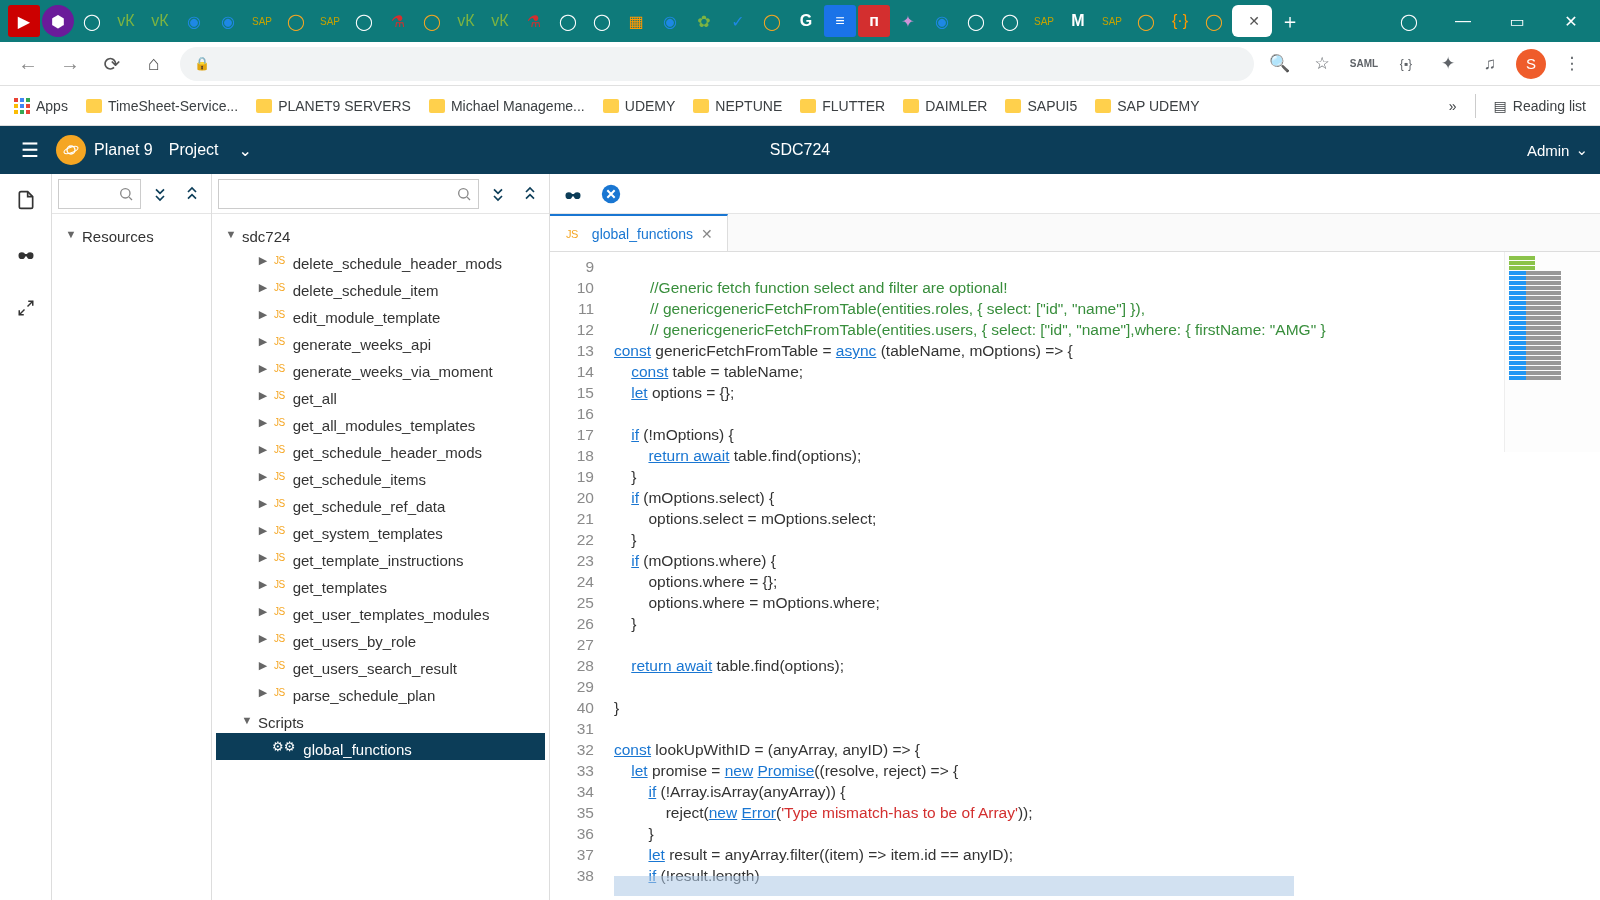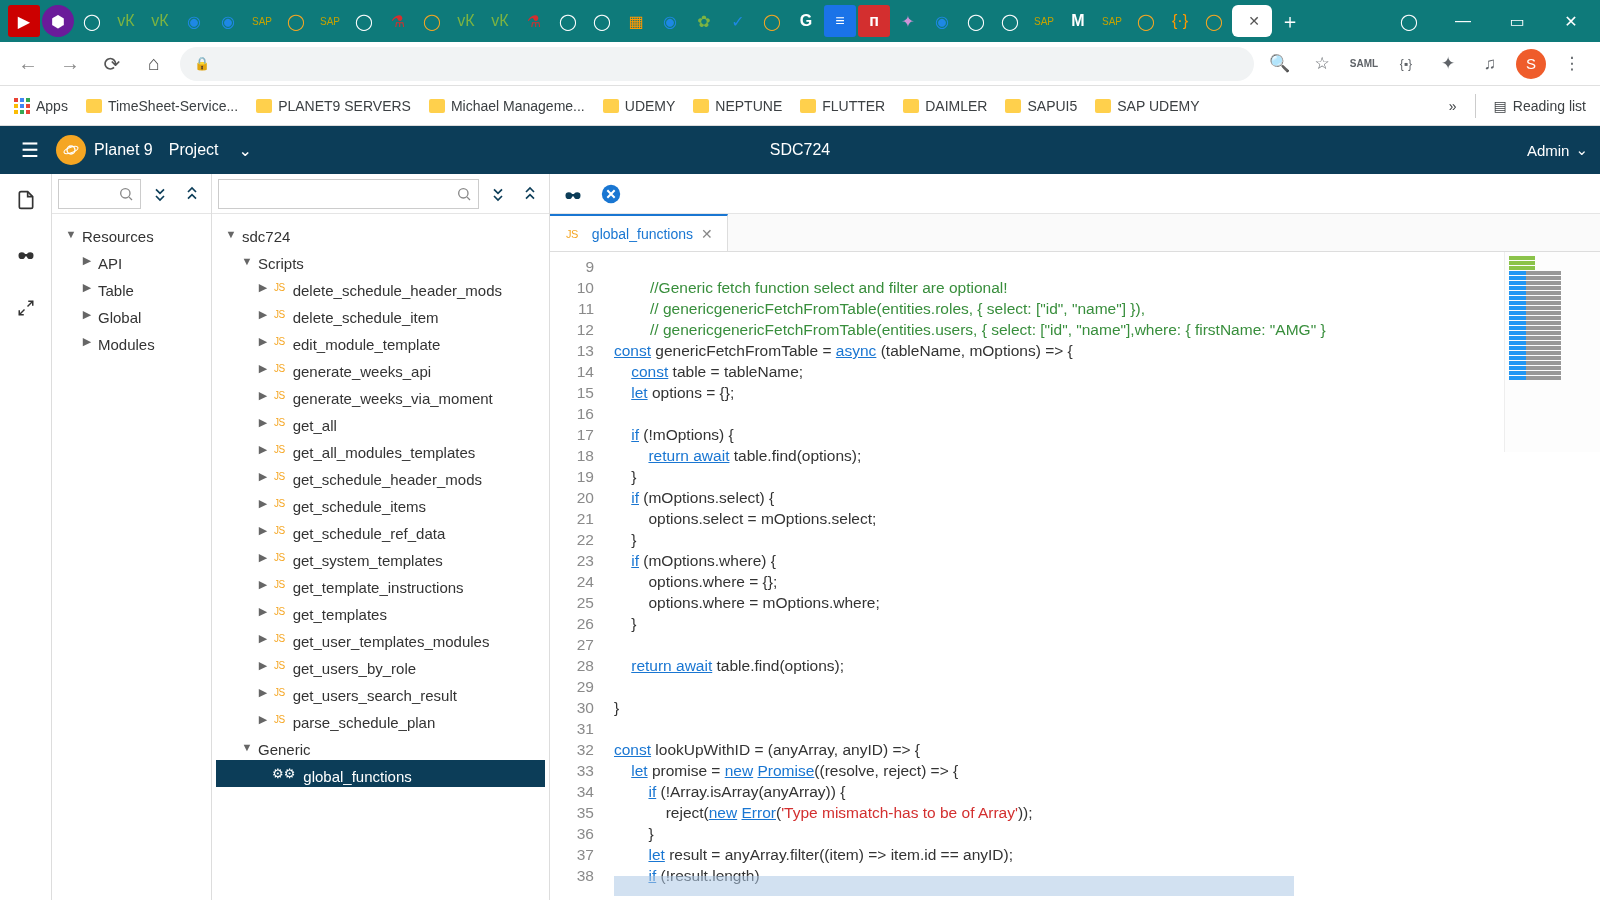--- a/index.html
+++ b/index.html
@@ -288,38 +288,20 @@
             <polyline points="6 9 12 3 18 9"></polyline>
             <polyline points="6 19 12 13 18 19"></polyline>
           </svg>
       </div>
     </div>
     <div class="tree">
       <div class="tree-node indent-0">
         <span class="tree-caret down"></span>
         <span class="tree-label">Resources</span>
       </div>
-      <div id="tree-a-children">
-          <div class="tree-node indent-1">
-            <span class="tree-caret right"></span>
-            <span class="tree-label">API</span>
-          </div>
-          <div class="tree-node indent-1">
-            <span class="tree-caret right"></span>
-            <span class="tree-label">Table</span>
-          </div>
-          <div class="tree-node indent-1">
-            <span class="tree-caret right"></span>
-            <span class="tree-label">Global</span>
-          </div>
-          <div class="tree-node indent-1">
-            <span class="tree-caret right"></span>
-            <span class="tree-label">Modules</span>
-          </div>
-        </div>
     </div>
   </div>
 
   <div class="panel panel-b">
     <div class="panel-toolbar">
       <div class="panel-search">
         <svg viewBox="0 0 24 24" fill="none" stroke="currentColor" stroke-width="2">
             <circle cx="11" cy="11" r="7"></circle>
             <line x1="21" y1="21" x2="16.65" y2="16.65"></line>
           </svg>
@@ -335,114 +317,110 @@
             <polyline points="6 9 12 3 18 9"></polyline>
             <polyline points="6 19 12 13 18 19"></polyline>
           </svg>
       </div>
     </div>
     <div class="tree">
       <div class="tree-node indent-0">
         <span class="tree-caret down"></span>
         <span class="tree-label">sdc724</span>
       </div>
+      <div id="tree-b-scripts">
+          <div class="tree-node indent-2">
+            <span class="tree-caret right"></span>
+            <span class="js-badge">JS</span>
+            <span class="tree-label">delete_schedule_header_mods</span>
+          </div>
+          <div class="tree-node indent-2">
+            <span class="tree-caret right"></span>
+            <span class="js-badge">JS</span>
+            <span class="tree-label">delete_schedule_item</span>
+          </div>
+          <div class="tree-node indent-2">
+            <span class="tree-caret right"></span>
+            <span class="js-badge">JS</span>
+            <span class="tree-label">edit_module_template</span>
+          </div>
+          <div class="tree-node indent-2">
+            <span class="tree-caret right"></span>
+            <span class="js-badge">JS</span>
+            <span class="tree-label">generate_weeks_api</span>
+          </div>
+          <div class="tree-node indent-2">
+            <span class="tree-caret right"></span>
+            <span class="js-badge">JS</span>
+            <span class="tree-label">generate_weeks_via_moment</span>
+          </div>
+          <div class="tree-node indent-2">
+            <span class="tree-caret right"></span>
+            <span class="js-badge">JS</span>
+            <span class="tree-label">get_all</span>
+          </div>
+          <div class="tree-node indent-2">
+            <span class="tree-caret right"></span>
+            <span class="js-badge">JS</span>
+            <span class="tree-label">get_all_modules_templates</span>
+          </div>
+          <div class="tree-node indent-2">
+            <span class="tree-caret right"></span>
+            <span class="js-badge">JS</span>
+            <span class="tree-label">get_schedule_header_mods</span>
+          </div>
+          <div class="tree-node indent-2">
+            <span class="tree-caret right"></span>
+            <span class="js-badge">JS</span>
+            <span class="tree-label">get_schedule_items</span>
+          </div>
+          <div class="tree-node indent-2">
+            <span class="tree-caret right"></span>
+            <span class="js-badge">JS</span>
+            <span class="tree-label">get_schedule_ref_data</span>
+          </div>
+          <div class="tree-node indent-2">
+            <span class="tree-caret right"></span>
+            <span class="js-badge">JS</span>
+            <span class="tree-label">get_system_templates</span>
+          </div>
+          <div class="tree-node indent-2">
+            <span class="tree-caret right"></span>
+            <span class="js-badge">JS</span>
+            <span class="tree-label">get_template_instructions</span>
+          </div>
+          <div class="tree-node indent-2">
+            <span class="tree-caret right"></span>
+            <span class="js-badge">JS</span>
+            <span class="tree-label">get_templates</span>
+          </div>
+          <div class="tree-node indent-2">
+            <span class="tree-caret right"></span>
+            <span class="js-badge">JS</span>
+            <span class="tree-label">get_user_templates_modules</span>
+          </div>
+          <div class="tree-node indent-2">
+            <span class="tree-caret right"></span>
+            <span class="js-badge">JS</span>
+            <span class="tree-label">get_users_by_role</span>
+          </div>
+          <div class="tree-node indent-2">
+            <span class="tree-caret right"></span>
+            <span class="js-badge">JS</span>
+            <span class="tree-label">get_users_search_result</span>
+          </div>
+          <div class="tree-node indent-2">
+            <span class="tree-caret right"></span>
+            <span class="js-badge">JS</span>
+            <span class="tree-label">parse_schedule_plan</span>
+          </div>
+        </div>
       <div class="tree-node indent-1">
         <span class="tree-caret down"></span>
         <span class="tree-label">Scripts</span>
-      </div>
-      <div id="tree-b-scripts">
-          <div class="tree-node indent-2">
-            <span class="tree-caret right"></span>
-            <span class="js-badge">JS</span>
-            <span class="tree-label">delete_schedule_header_mods</span>
-          </div>
-          <div class="tree-node indent-2">
-            <span class="tree-caret right"></span>
-            <span class="js-badge">JS</span>
-            <span class="tree-label">delete_schedule_item</span>
-          </div>
-          <div class="tree-node indent-2">
-            <span class="tree-caret right"></span>
-            <span class="js-badge">JS</span>
-            <span class="tree-label">edit_module_template</span>
-          </div>
-          <div class="tree-node indent-2">
-            <span class="tree-caret right"></span>
-            <span class="js-badge">JS</span>
-            <span class="tree-label">generate_weeks_api</span>
-          </div>
-          <div class="tree-node indent-2">
-            <span class="tree-caret right"></span>
-            <span class="js-badge">JS</span>
-            <span class="tree-label">generate_weeks_via_moment</span>
-          </div>
-          <div class="tree-node indent-2">
-            <span class="tree-caret right"></span>
-            <span class="js-badge">JS</span>
-            <span class="tree-label">get_all</span>
-          </div>
-          <div class="tree-node indent-2">
-            <span class="tree-caret right"></span>
-            <span class="js-badge">JS</span>
-            <span class="tree-label">get_all_modules_templates</span>
-          </div>
-          <div class="tree-node indent-2">
-            <span class="tree-caret right"></span>
-            <span class="js-badge">JS</span>
-            <span class="tree-label">get_schedule_header_mods</span>
-          </div>
-          <div class="tree-node indent-2">
-            <span class="tree-caret right"></span>
-            <span class="js-badge">JS</span>
-            <span class="tree-label">get_schedule_items</span>
-          </div>
-          <div class="tree-node indent-2">
-            <span class="tree-caret right"></span>
-            <span class="js-badge">JS</span>
-            <span class="tree-label">get_schedule_ref_data</span>
-          </div>
-          <div class="tree-node indent-2">
-            <span class="tree-caret right"></span>
-            <span class="js-badge">JS</span>
-            <span class="tree-label">get_system_templates</span>
-          </div>
-          <div class="tree-node indent-2">
-            <span class="tree-caret right"></span>
-            <span class="js-badge">JS</span>
-            <span class="tree-label">get_template_instructions</span>
-          </div>
-          <div class="tree-node indent-2">
-            <span class="tree-caret right"></span>
-            <span class="js-badge">JS</span>
-            <span class="tree-label">get_templates</span>
-          </div>
-          <div class="tree-node indent-2">
-            <span class="tree-caret right"></span>
-            <span class="js-badge">JS</span>
-            <span class="tree-label">get_user_templates_modules</span>
-          </div>
-          <div class="tree-node indent-2">
-            <span class="tree-caret right"></span>
-            <span class="js-badge">JS</span>
-            <span class="tree-label">get_users_by_role</span>
-          </div>
-          <div class="tree-node indent-2">
-            <span class="tree-caret right"></span>
-            <span class="js-badge">JS</span>
-            <span class="tree-label">get_users_search_result</span>
-          </div>
-          <div class="tree-node indent-2">
-            <span class="tree-caret right"></span>
-            <span class="js-badge">JS</span>
-            <span class="tree-label">parse_schedule_plan</span>
-          </div>
-        </div>
-      <div class="tree-node indent-1">
-        <span class="tree-caret down"></span>
-        <span class="tree-label">Generic</span>
       </div>
       <div id="tree-b-globals">
           <div class="tree-node indent-2 selected">
             <span style="width:18px"></span>
             <span class="cog-badge">⚙⚙</span>
             <span class="tree-label">global_functions</span>
           </div>
         </div>
     </div>
   </div>
@@ -486,21 +464,21 @@
           <div class="code-line">20</div>
           <div class="code-line">21</div>
           <div class="code-line">22</div>
           <div class="code-line">23</div>
           <div class="code-line">24</div>
           <div class="code-line">25</div>
           <div class="code-line">26</div>
           <div class="code-line">27</div>
           <div class="code-line">28</div>
           <div class="code-line">29</div>
-          <div class="code-line">30</div>
+          <div class="code-line">40</div>
           <div class="code-line">31</div>
           <div class="code-line">32</div>
           <div class="code-line">33</div>
           <div class="code-line">34</div>
           <div class="code-line">35</div>
           <div class="code-line">36</div>
           <div class="code-line">37</div>
           <div class="code-line">38</div>
         </div>
       <div class="code" id="code"><div class="code-line"></div><div class="code-line"><span class="cm">//Generic fetch function select and filter are optional!</span></div><div class="code-line"><span class="cm">// genericgenericFetchFromTable(entities.roles, { select: ["id", "name"] }),</span></div><div class="code-line"><span class="cm">// genericgenericFetchFromTable(entities.users, { select: ["id", "name"],where: { firstName: "AMG" }</span></div><div class="code-line"><span class="kw">const</span> genericFetchFromTable = <span class="kw">async</span> (tableName, mOptions) =&gt; {</div><div class="code-line">    <span class="kw">const</span> table = tableName;</div><div class="code-line">    <span class="kw">let</span> options = {};</div><div class="code-line"></div><div class="code-line">    <span class="kw">if</span> (!mOptions) {</div><div class="code-line">        <span class="kw">return await</span> table.find(options);</div><div class="code-line">    }</div><div class="code-line">    <span class="kw">if</span> (mOptions.select) {</div><div class="code-line">        options.select = mOptions.select;</div><div class="code-line">    }</div><div class="code-line">    <span class="kw">if</span> (mOptions.where) {</div><div class="code-line">        options.where = {};</div><div class="code-line">        options.where = mOptions.where;</div><div class="code-line">    }</div><div class="code-line"></div><div class="code-line">    <span class="kw">return await</span> table.find(options);</div><div class="code-line"></div><div class="code-line">}</div><div class="code-line"></div><div class="code-line"><span class="kw">const</span> lookUpWithID = (anyArray, anyID) =&gt; {</div><div class="code-line">    <span class="kw">let</span> promise = <span class="kw">new</span> <span class="kw">Promise</span>((resolve, reject) =&gt; {</div><div class="code-line">        <span class="kw">if</span> (!Array.isArray(anyArray)) {</div><div class="code-line">            reject(<span class="kw">new</span> <span class="kw">Error</span>(<span class="str">'Type mismatch-has to be of Array'</span>));</div><div class="code-line">        }</div><div class="code-line">        <span class="kw">let</span> result = anyArray.filter((item) =&gt; item.id == anyID);</div><div class="code-line">        <span class="kw">if</span> (!result.length)</div></div>

